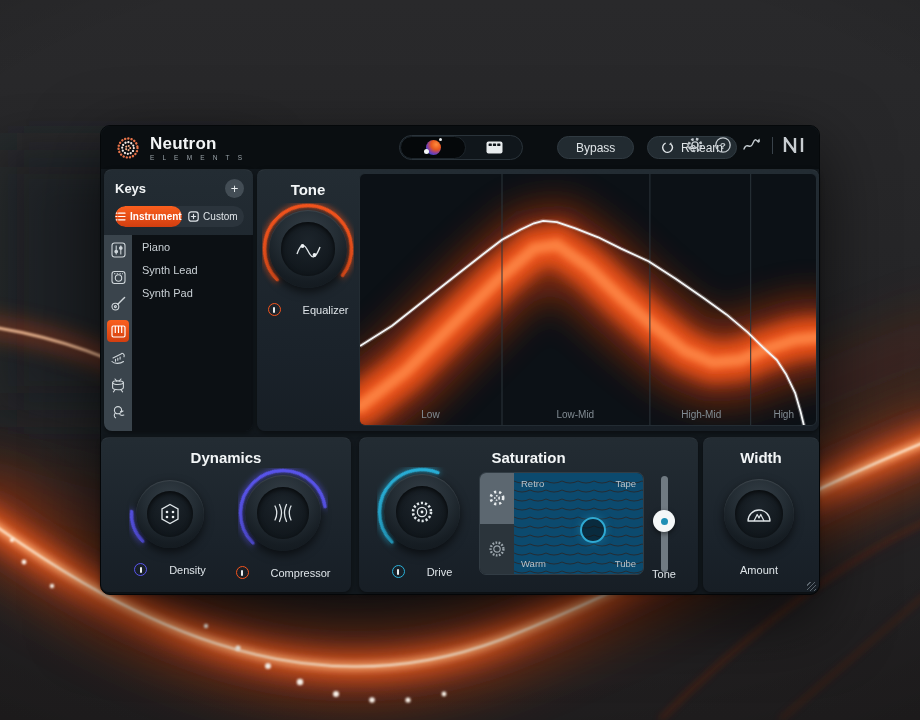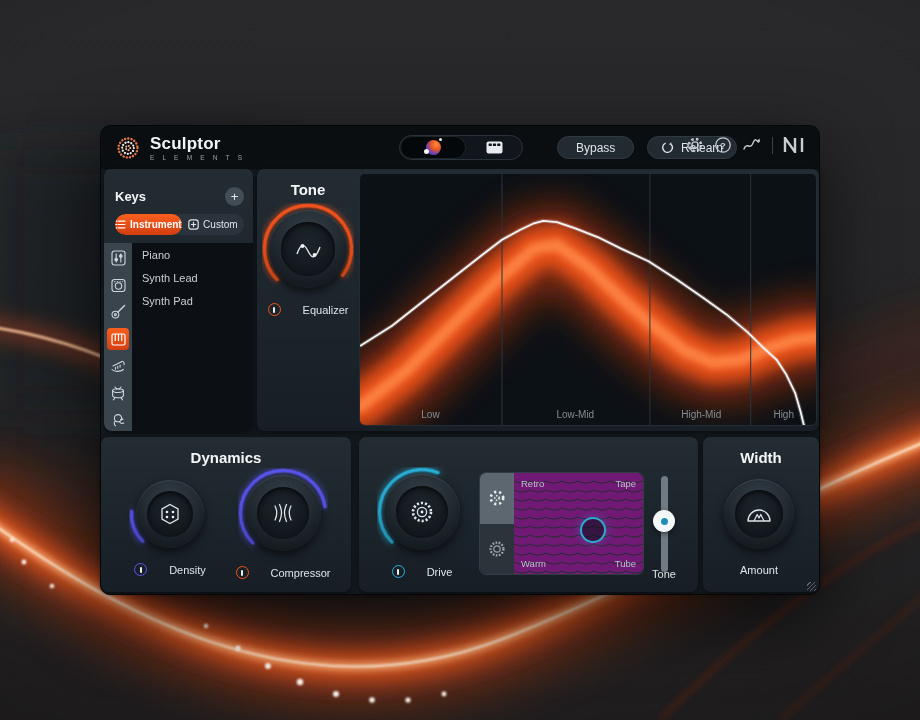--- a/index.html
+++ b/index.html
@@ -34,21 +34,21 @@
   .tb-sep{width:1px;height:17px;background:#39424a;}
 
   
   .panel{position:absolute;border-radius:8px;background:linear-gradient(180deg,#232c33 0%,#1a222a 70%,#171e25 100%);
     border-top:1px solid rgba(255,255,255,.06);box-shadow:0 2px 5px rgba(0,0,0,.45);}
   .ptitle{font-size:15px;font-weight:bold;color:#f3f6f7;text-align:center;}
 
   
   .sidebar{left:3px;top:43px;width:149px;height:262px;display:flex;flex-direction:column;overflow:hidden;}
   .sb-head{padding:9px 9px 8px 11px;}
-  .sb-titlerow{display:flex;align-items:center;justify-content:space-between;margin-top:8px;}
+  .sb-titlerow{display:flex;align-items:center;justify-content:space-between;}
   .sb-title{font-size:13px;font-weight:bold;color:#f1f4f5;}
   .addbtn{width:19px;height:19px;border-radius:50%;background:#434d55;color:#e8ecee;font-size:13px;
     display:flex;align-items:center;justify-content:center;line-height:0;}
   .tabs{display:flex;margin-top:8px;background:#2b343c;border-radius:11px;height:21px;overflow:hidden;}
   .tab{flex:1;display:flex;align-items:center;justify-content:center;gap:4px;font-size:10px;color:#dfe4e8;}
   .tab.active{background:linear-gradient(180deg,#fa5f1e,#d23e10);border-radius:11px;color:#fff;font-weight:bold;}
   .sb-body{flex:1;display:flex;background:#0c1014;}
   .catstrip{width:28px;background:#3a444c;display:flex;flex-direction:column;align-items:center;padding-top:4px;gap:5px;}
   .cat{width:22px;height:22px;border-radius:4px;display:flex;align-items:center;justify-content:center;}
   .cat.active{background:linear-gradient(180deg,#fa5f1e,#d23e10);}
@@ -83,21 +83,21 @@
   .power{width:13px;height:13px;border-radius:50%;border:1.5px solid #f4541d;display:flex;align-items:center;justify-content:center;}
   .power i{display:block;width:2px;height:6px;border-radius:1px;background:#e9edef;}
 
   
   .pad{position:absolute;left:120px;top:34px;width:165px;height:103px;border-radius:7px;overflow:hidden;
     display:flex;background:#20282f;border:1px solid #323c44;}
   .padtabs{width:36px;display:flex;flex-direction:column;}
   .padtab{flex:1;display:flex;align-items:center;justify-content:center;}
   .padtab.active{background:#5c6770;}
   .padtab.inactive{background:#2b343b;}
-  .padarea{position:relative;flex:1;background:#701a75;}
+  .padarea{position:relative;flex:1;background:#0c4a6e;}
   .corner{position:absolute;font-size:9.5px;color:#b9c1c8;}
   .c-tl{left:7px;top:5px;} .c-tr{right:7px;top:5px;} .c-bl{left:7px;bottom:5px;} .c-br{right:7px;bottom:5px;}
   .puck{position:absolute;width:26px;height:26px;border-radius:50%;border:2px solid #2fa9d2;
     background:rgba(8,18,24,.55);transform:translate(-50%,-50%);box-shadow:0 0 8px rgba(47,169,210,.35);}
   .slider{position:absolute;left:292px;top:38px;width:26px;height:100px;display:flex;justify-content:center;}
   .strack{width:7px;height:96px;border-radius:4px;background:#707a82;}
   .sthumb{position:absolute;left:50%;width:22px;height:22px;border-radius:50%;background:#f4f7f8;
     transform:translateX(-50%);box-shadow:0 2px 5px rgba(0,0,0,.5);display:flex;align-items:center;justify-content:center;}
   .sthumb i{display:block;width:7px;height:7px;border-radius:50%;background:#1f8fb5;}
   .slabel{position:absolute;left:280px;top:130px;width:50px;text-align:center;font-size:11px;color:#dee4e8;}
@@ -161,21 +161,21 @@
         <svg width="26" height="26" viewBox="0 0 26 26">
           <g fill="none" stroke-linecap="round">
             <circle cx="13" cy="13" r="10" stroke="#e8idc" stroke-width="0"></circle>
             <circle cx="13" cy="13" r="9.5" stroke="#f0foo" stroke-width="0"></circle>
             <circle cx="13" cy="13" r="9.5" stroke="#e8744a" stroke-width="2.4" stroke-dasharray="0.1 3.1"></circle>
             <circle cx="13" cy="13" r="5.8" stroke="#f5e9e2" stroke-width="2.2" stroke-dasharray="0.1 2.9"></circle>
             <circle cx="13" cy="13" r="2.2" stroke="#f7b38c" stroke-width="2" stroke-dasharray="0.1 2.4"></circle>
           </g>
         </svg>
         <div class="brandtxt">
-          <div class="bname">Sculptor</div>
+          <div class="bname">Neutron</div>
           <div class="bsub">E L E M E N T S</div>
         </div>
       </div>
 
       <div class="viewtoggle">
         <div class="vseg-left">
           <div class="sphere"></div>
         </div>
         <div class="vseg-right">
           <svg width="17" height="13" viewBox="0 0 17 13">
@@ -423,20 +423,21 @@
         <div class="klabel">
           <span class="power">
               <i></i>
             </span>
           <span class="ktext">Compressor</span>
         </div>
       </div>
     </div>
 
     <div class="panel satpanel">
+      <div class="ptitle prow-title">Saturation</div>
 
       <div class="module" style="left:18px;top:29px;width:90px;">
         <div class="knob" style="width:90px;height:90px;">
           <svg class="arc" width="90" height="90" viewBox="0 0 90 90">
               <circle cx="45" cy="45" r="42.4" fill="none" stroke="#29b0d8" stroke-width="3.4" stroke-linecap="round" stroke-dasharray="115.88706980562029 266.4070570244144" transform="rotate(135 45 45)" style="filter:drop-shadow(0 0 3px #29b0d8)"></circle>
             </svg>
           <div class="kbody">
               <div class="kface">
             <svg width="26" height="26" viewBox="0 0 26 26">
               <circle cx="13" cy="13" r="9" fill="none" stroke="#dfe5e8" stroke-width="2.6" stroke-dasharray="2.2 1.9"></circle>

